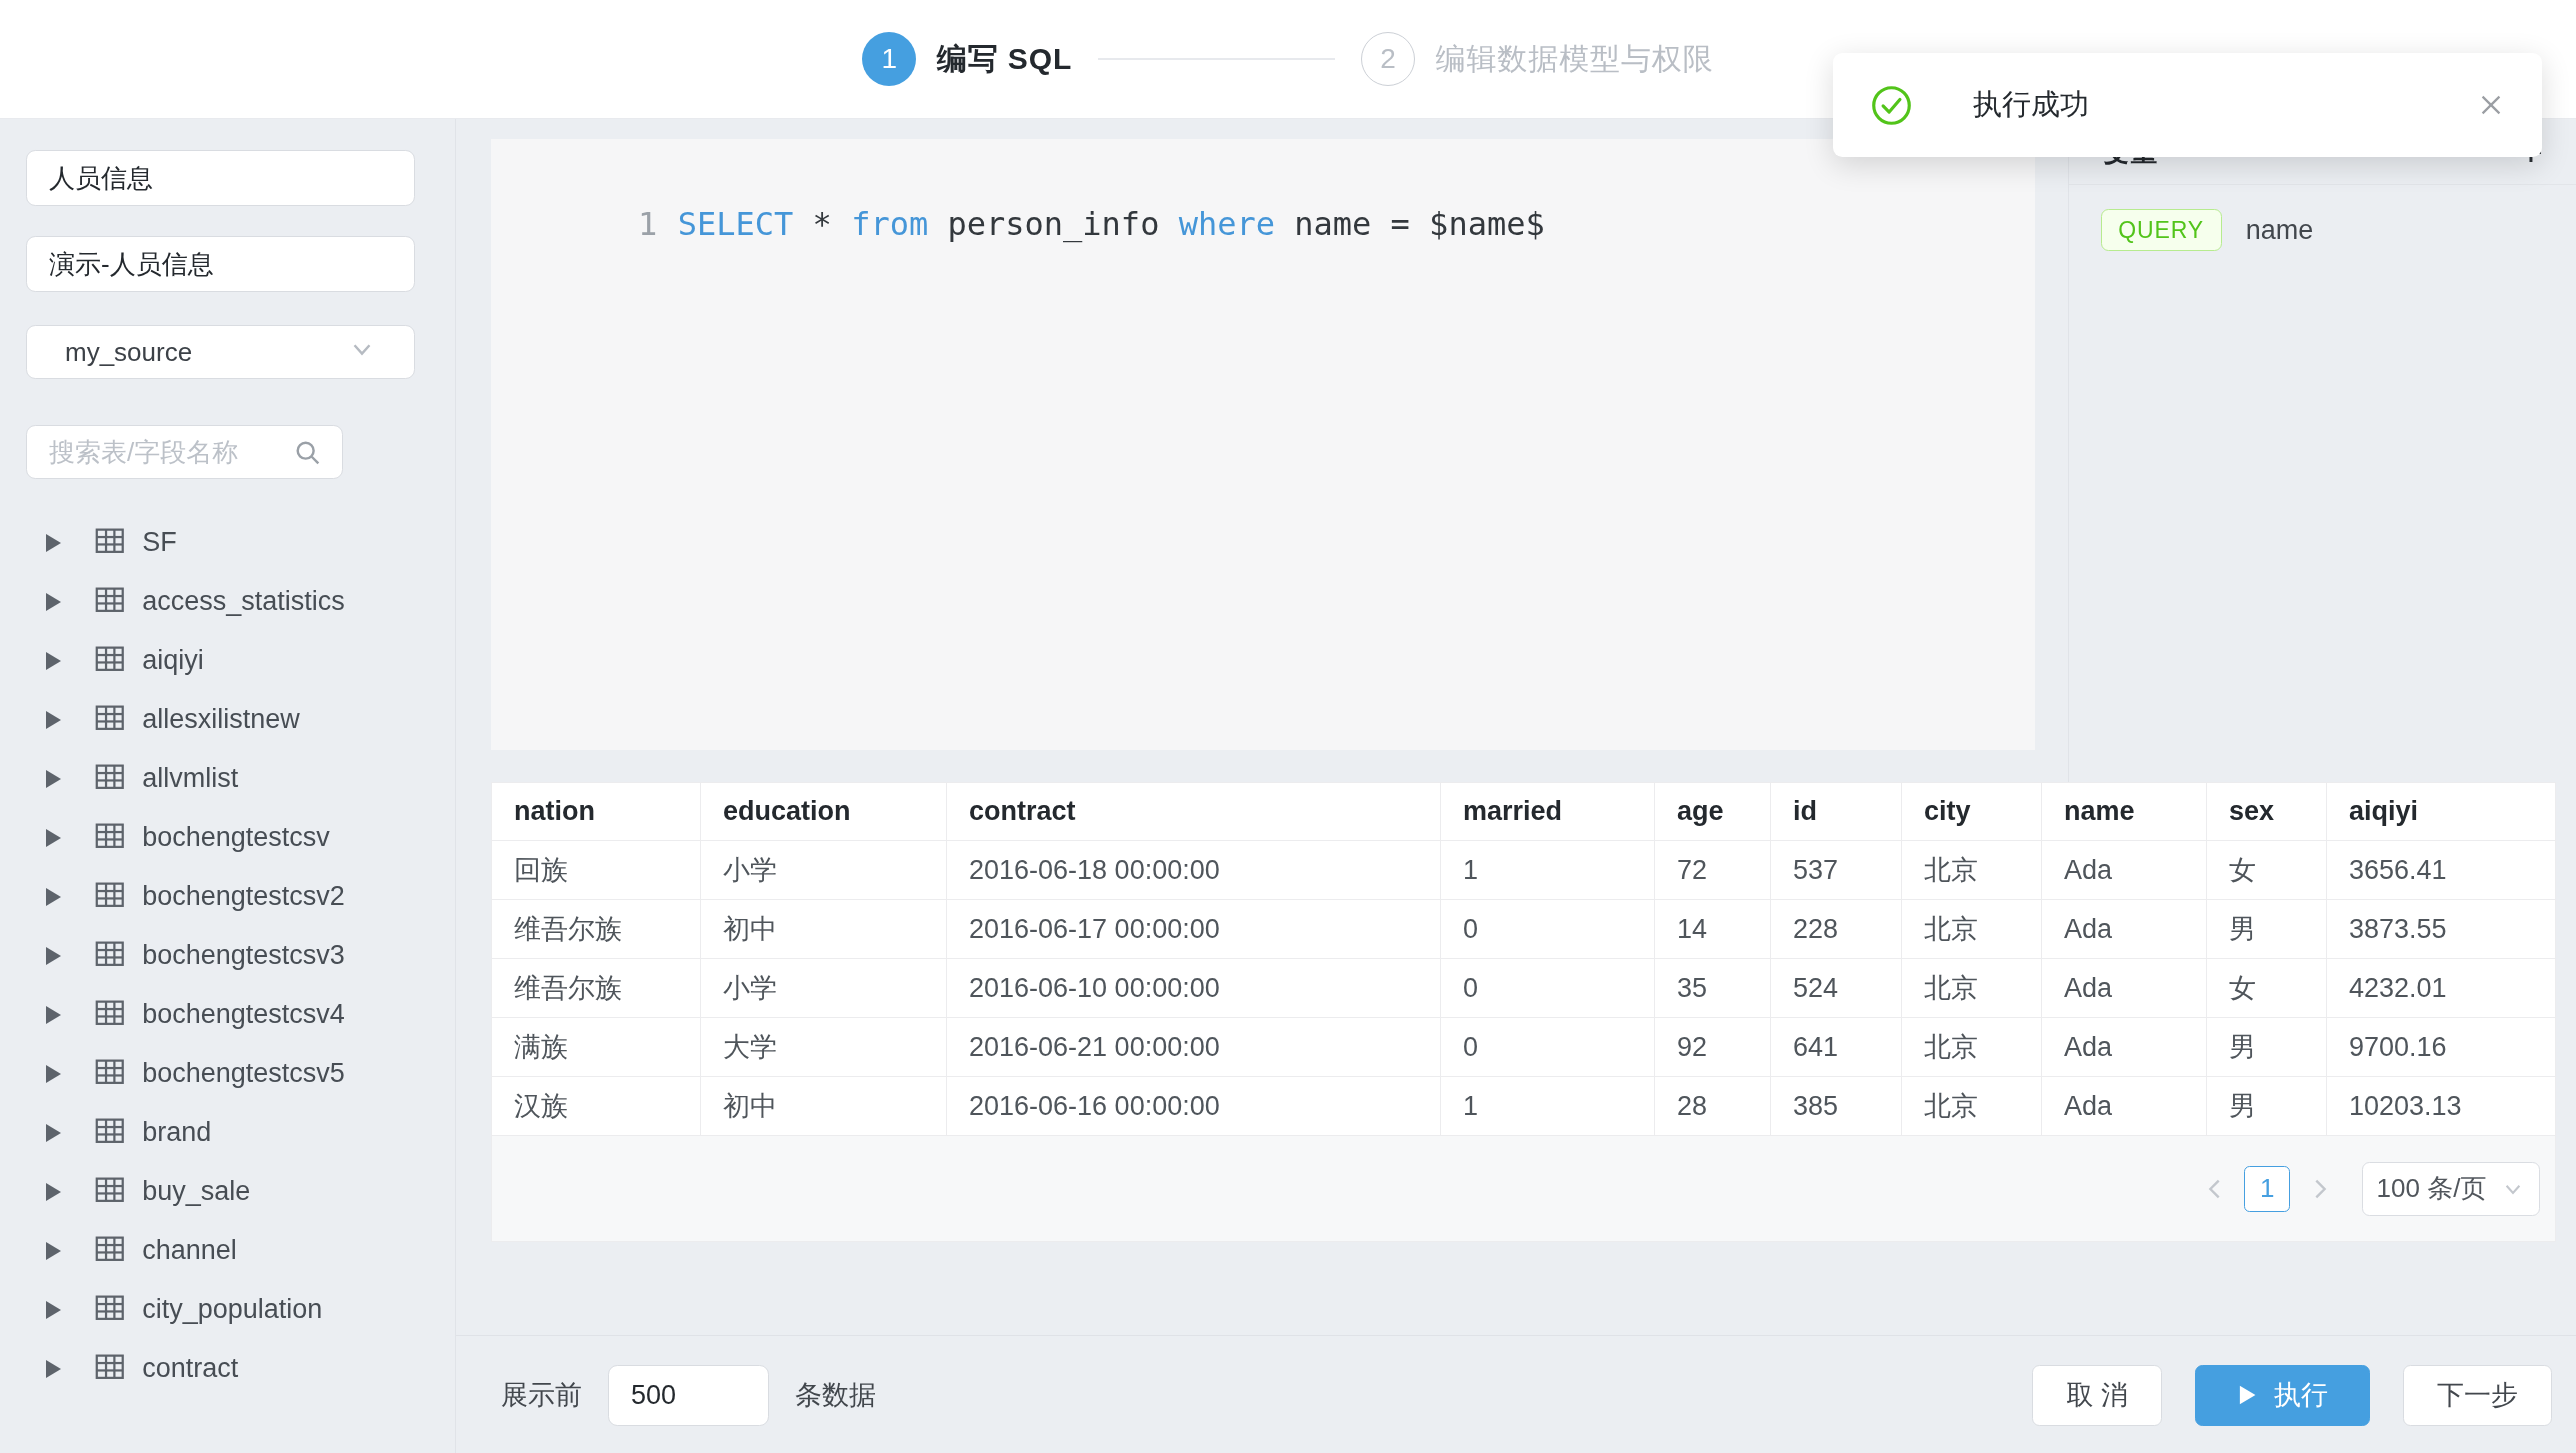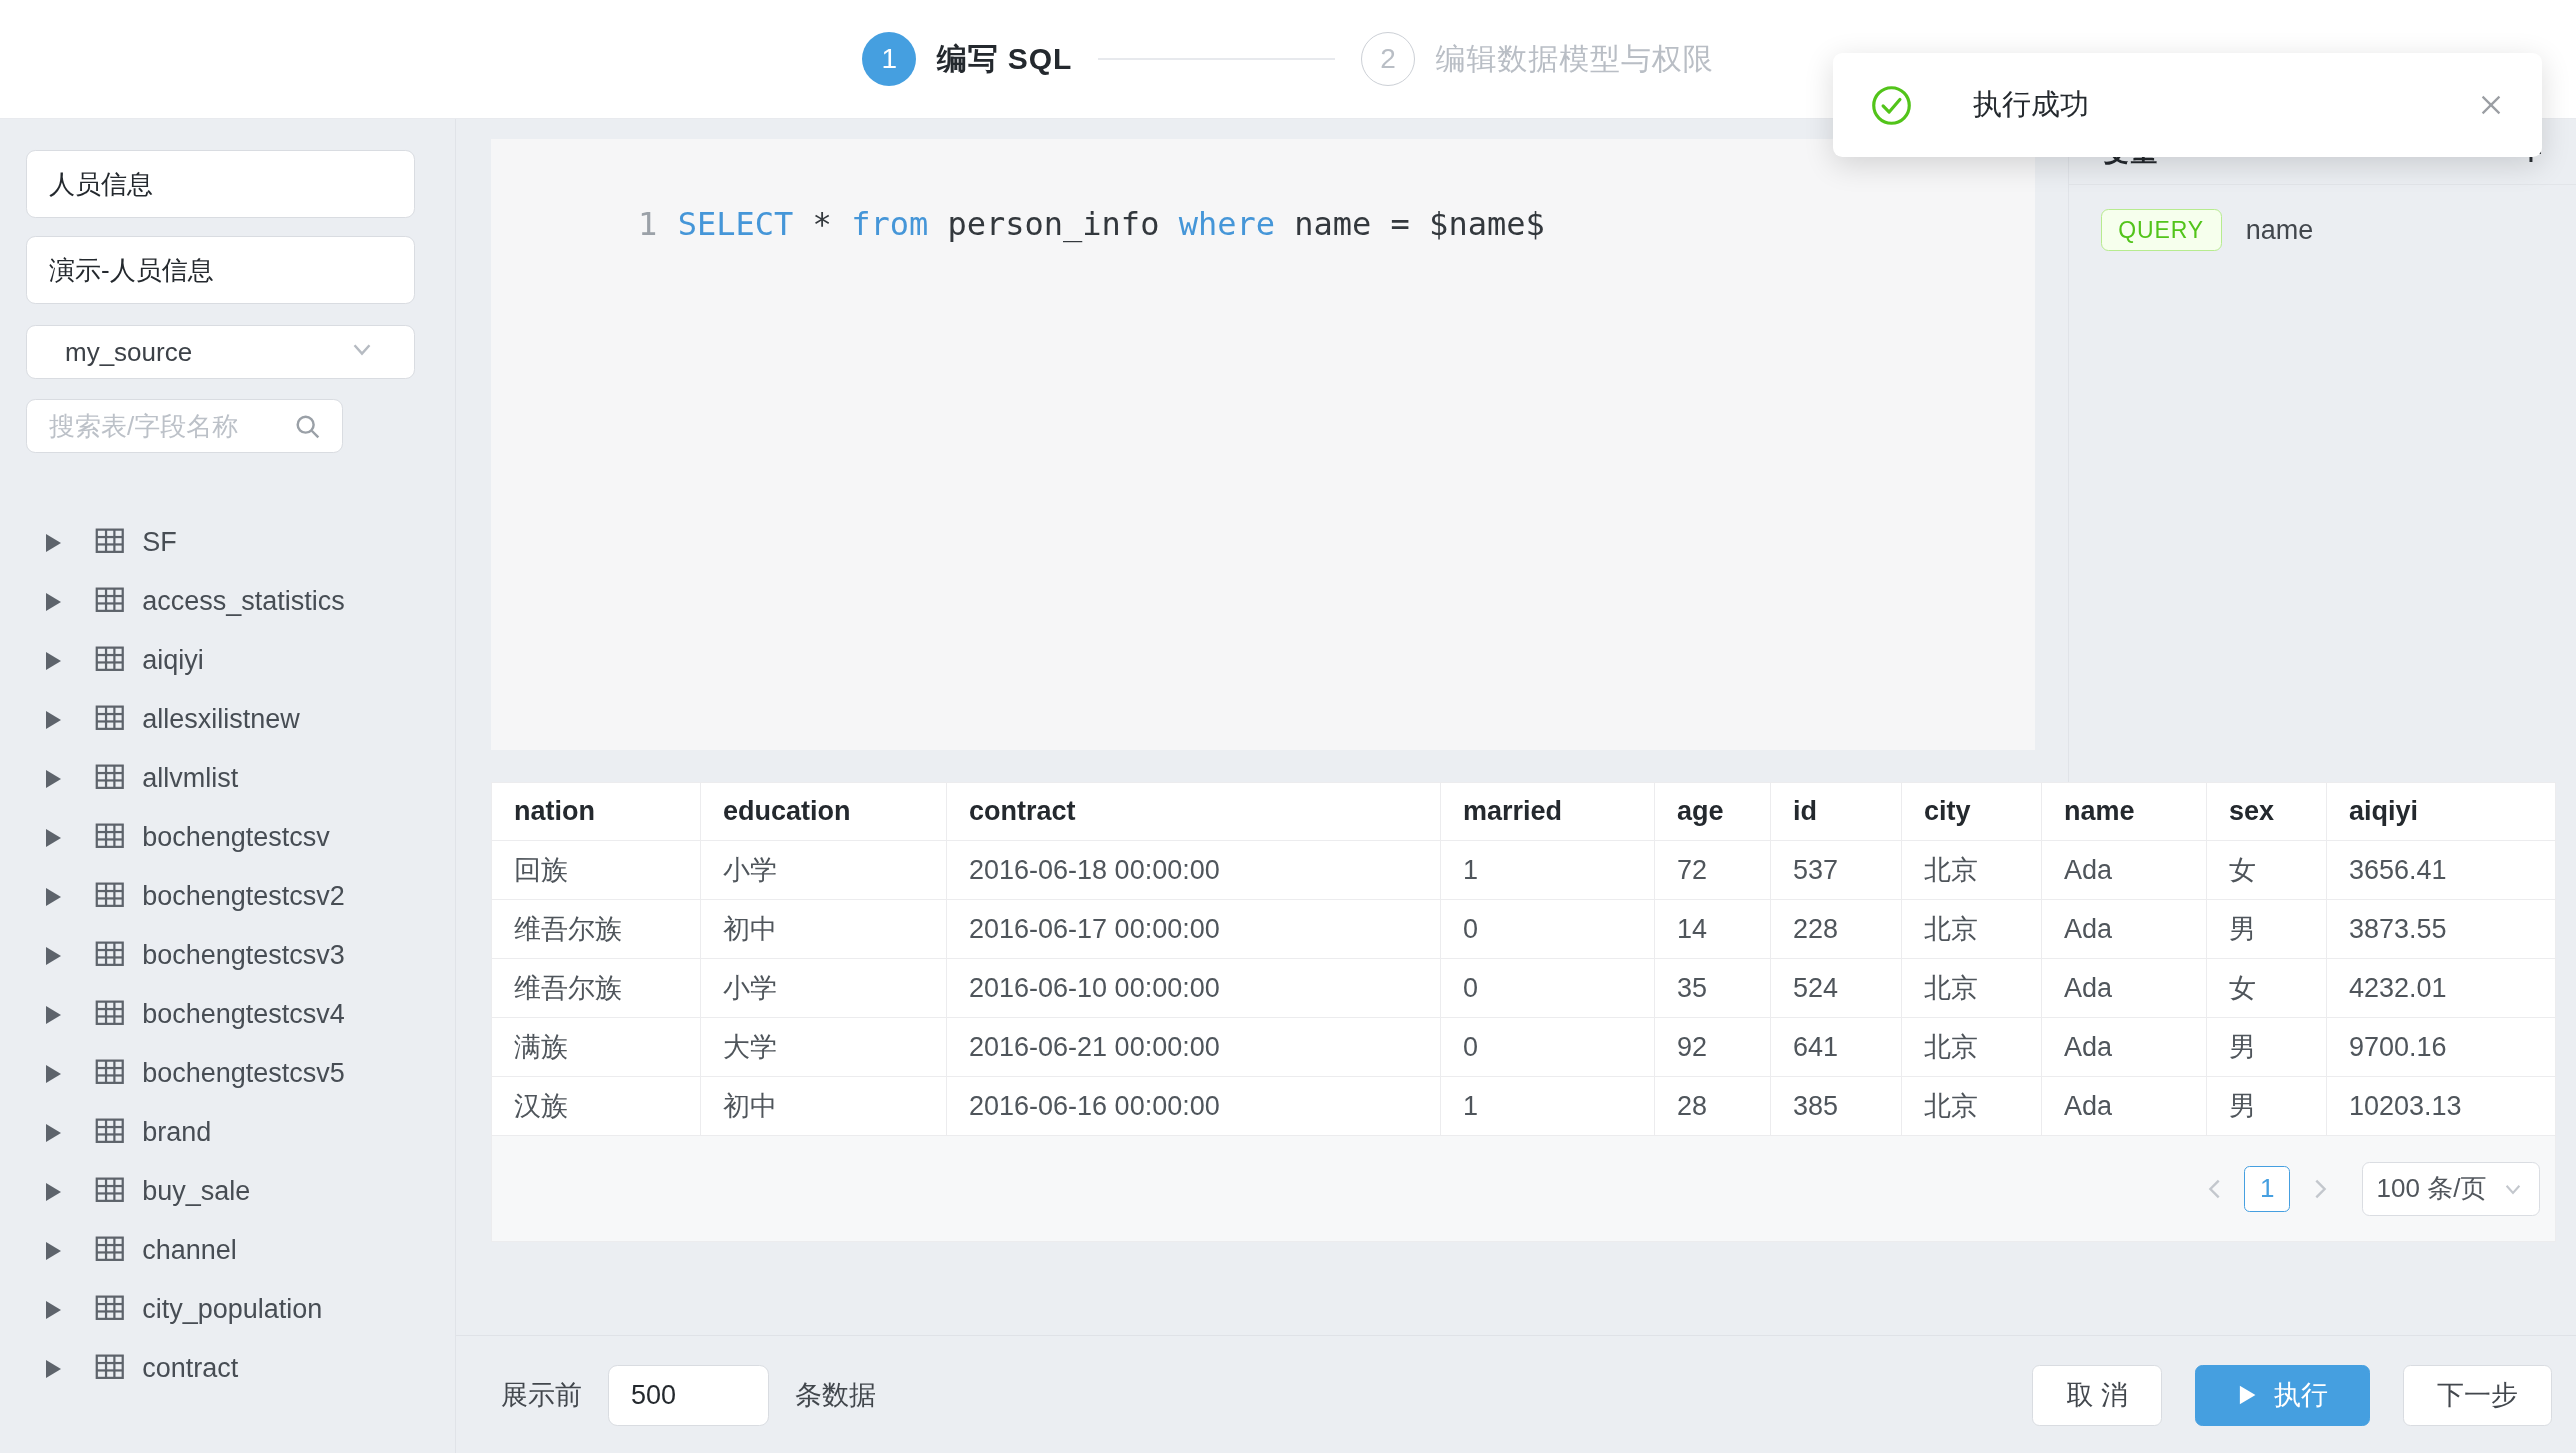--- a/index.html
+++ b/index.html
@@ -17,31 +17,31 @@
   .step.active .step-circle { background:#459fe0; color:#fff; }
   .step.active .step-label { color:#24292e; font-weight:bold; }
   .step.pending .step-circle { background:#fff; border:1.9px solid #ccd0d6; color:#b9bec5; }
   .step.pending .step-label { color:#b9bec5; }
   .step-label { font-size:30px; letter-spacing:0.9px; }
   .step-line { width:237px; height:1.9px; background:#e7e9ed; }
 
   
   .sidebar { position:absolute; left:0; top:119px; width:456px; height:1335px; background:#ebeef2;
              border-right:1.9px solid #e0e3e8; overflow:hidden; }
-  .side-input { position:absolute; left:26px; width:389px; height:68px; background:#fff; border:1.9px solid #d9dce1;
+  .side-input { position:absolute; left:26px; width:389px; height:56px; background:#fff; border:1.9px solid #d9dce1;
                 border-radius:9.3px; font-size:26px; color:#24292e; padding:0 56px 0 22px;
                 font-family:"Liberation Sans","DejaVu Sans",sans-serif; outline:none; }
   .side-input::placeholder { color:#bcc1c8; }
   #nm-input { top:31px; }
   #disp-input { top:117px; }
   .side-select { position:absolute; left:26px; top:206px; width:389px; height:54px; background:#fff;
                  border:1.9px solid #d9dce1; border-radius:9.3px; display:flex; align-items:center;
                  padding:0 38px; font-size:26px; color:#3c4147; cursor:pointer; }
   .side-select .chev { margin-left:auto; }
-  .side-search-wrap { position:absolute; left:26px; top:280px; width:317px; height:54px;border-radius:9px; }
+  .side-search-wrap { position:absolute; left:26px; top:306px; width:317px; height:54px;border-radius:9px; }
   .side-search-wrap input { width:100%; height:100%; }
   .side-search-wrap .mag { position:absolute; right:20.4px; top:13px; }
 
   .tree { position:absolute; left:0; top:394px; width:456px; }
   .tree-item { height:59px; display:flex; align-items:center; cursor:pointer; }
   .tree-caret { width:0; height:0; border-left:15px solid #5d636b; border-top:9.3px solid transparent;
                 border-bottom:9.3px solid transparent; margin-left:46px; }
   .tree-ticon { margin-left:33px; }
   .tree-label { margin-left:16.7px; font-size:27px; color:#474d54; }
 

